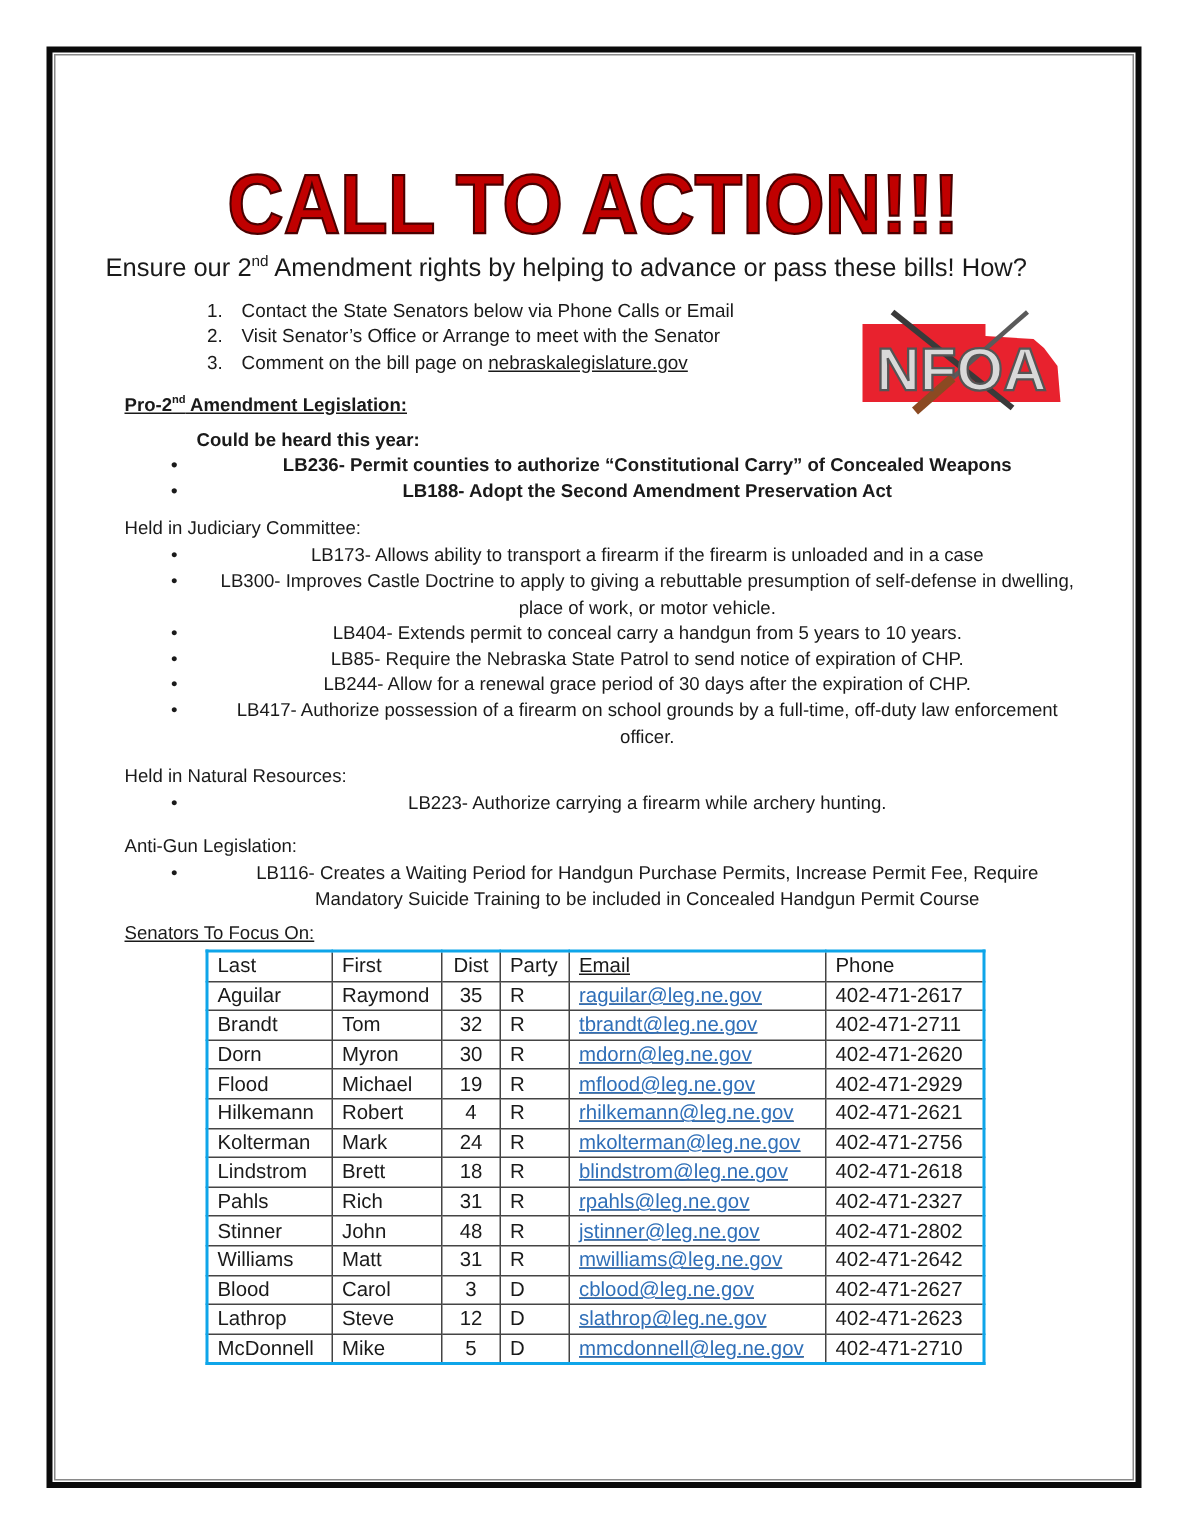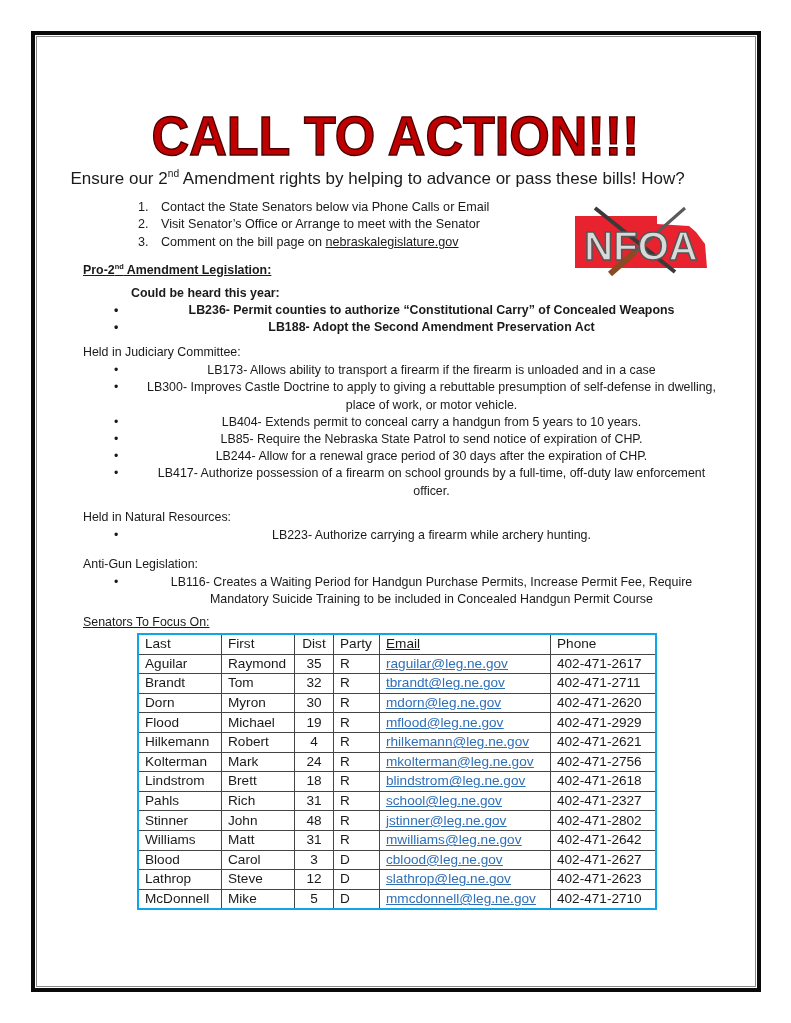--- a/index.html
+++ b/index.html
@@ -196,21 +196,21 @@
         <td class="c-dist">18</td>
         <td class="c-party">R</td>
         <td class="c-email email"><a>blindstrom@leg.ne.gov</a></td>
         <td class="c-phone">402-471-2618</td>
       </tr>
       <tr>
         <td class="c-last">Pahls</td>
         <td class="c-first">Rich</td>
         <td class="c-dist">31</td>
         <td class="c-party">R</td>
-        <td class="c-email email"><a>school@leg.ne.gov</a></td>
+        <td class="c-email email"><a>rpahls@leg.ne.gov</a></td>
         <td class="c-phone">402-471-2327</td>
       </tr>
       <tr>
         <td class="c-last">Stinner</td>
         <td class="c-first">John</td>
         <td class="c-dist">48</td>
         <td class="c-party">R</td>
         <td class="c-email email"><a>jstinner@leg.ne.gov</a></td>
         <td class="c-phone">402-471-2802</td>
       </tr>

